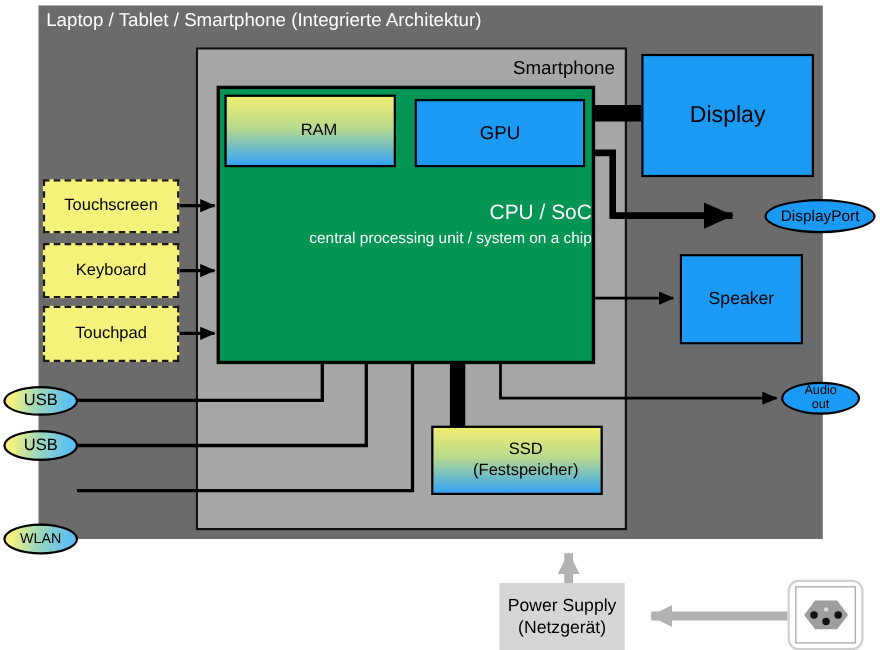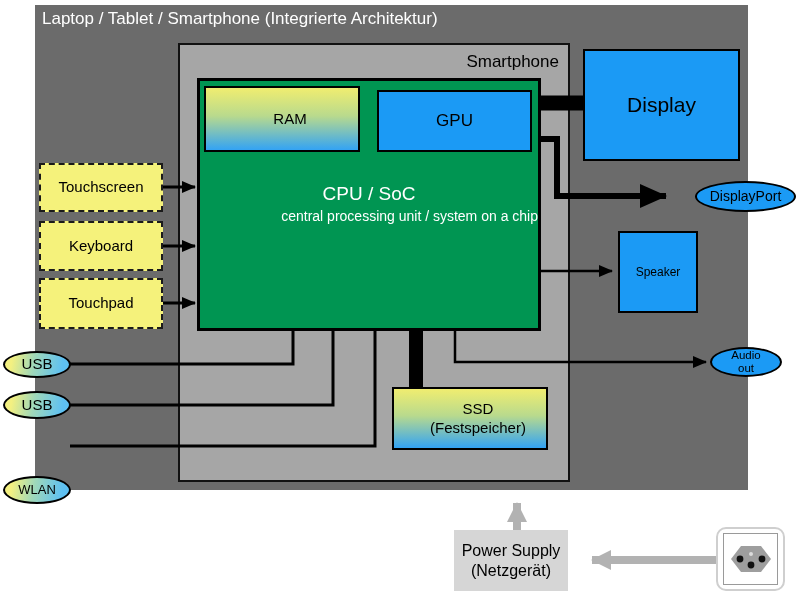--- a/index.html
+++ b/index.html
@@ -11,29 +11,29 @@
   .abs{position:absolute;box-sizing:border-box;}
   .outer-box{left:35px;top:5px;width:713px;height:485px;background:#6b6b6b;z-index:0;}
   .diagram-title{left:42px;top:9px;color:#ffffff;font-size:17px;z-index:1;white-space:nowrap;}
   .mainboard{left:178px;top:43px;width:392px;height:439px;background:#a6a6a6;border:2px solid #111;z-index:1;}
   .mainboard-label{position:absolute;top:7px;right:9px;color:#000;font-size:17px;}
   svg.connectors{position:absolute;left:0;top:0;z-index:2;}
   .node{z-index:3;display:flex;flex-direction:column;align-items:center;justify-content:center;
         text-align:center;color:#000;line-height:1.25;}
   .cpu-box{left:197px;top:78px;width:344px;height:253px;background:#009552;border:3px solid #000;z-index:3;}
   .cpu-text{position:absolute;left:0;right:0;top:102px;text-align:center;color:#fff;}
-  .cpu-title{font-size:19px;}
+  .cpu-title{font-size:19px;text-align:right;}
   .cpu-sub{font-size:14px;margin-top:3px;text-align:right;}
   .grad-box{background:linear-gradient(180deg,#f0ed70 0%,#b9da8d 45%,#33a3f4 100%);border:2px solid #000;padding-left:16px;}
   .ram-box{left:204px;top:86px;width:156px;height:66px;font-size:15px;}
   .ssd-box{left:392px;top:387px;width:156px;height:63px;font-size:15px;}
   .blue-box{background:#1b9af5;border:2px solid #000;}
   .gpu-box{left:377px;top:90px;width:155px;height:62px;font-size:17px;}
   .display-box{left:583px;top:49px;width:157px;height:112px;font-size:21px;}
-  .speaker-box{left:618px;top:231px;width:80px;height:82px;font-size:12px;}
+  .speaker-box{left:618px;top:231px;width:112px;height:82px;font-size:16px;}
   .yellow-box{background:#f5f27b;border:2px dashed #1a1a1a;font-size:15px;}
   .ts-box{left:39px;top:163px;width:124px;height:49px;}
   .kb-box{left:39px;top:221px;width:124px;height:50px;}
   .tp-box{left:39px;top:278px;width:124px;height:51px;}
   .oval{border-radius:50%;border:2px solid #000;}
   .port-oval{background:linear-gradient(100deg,#f3f081 12%,#9fd8b9 45%,#5ec0f2 88%);}
   .usb1-oval{left:3px;top:351px;width:68px;height:27px;font-size:15px;}
   .usb2-oval{left:3px;top:391px;width:68px;height:28px;font-size:15px;}
   .wlan-oval{left:3px;top:432px;width:68px;height:28px;font-size:13px;margin-top:44px;}
   .blue-oval{background:#1b9af5;}

